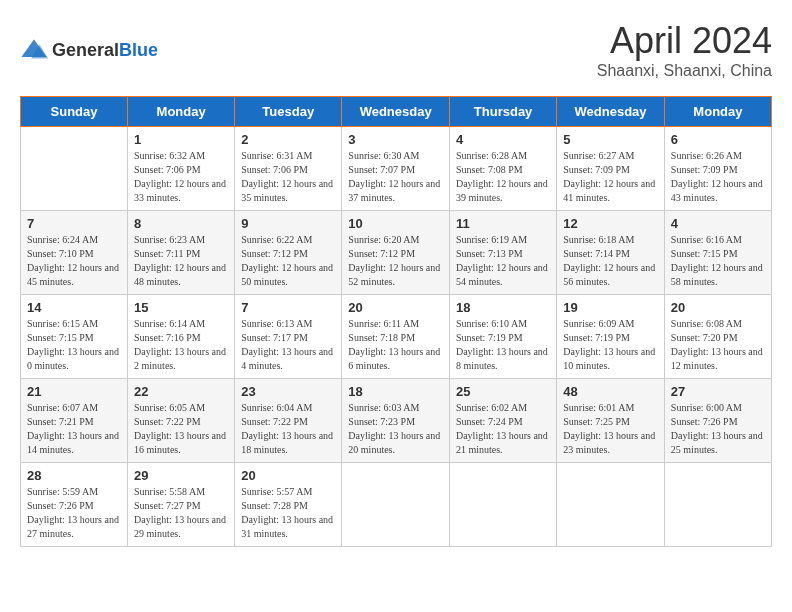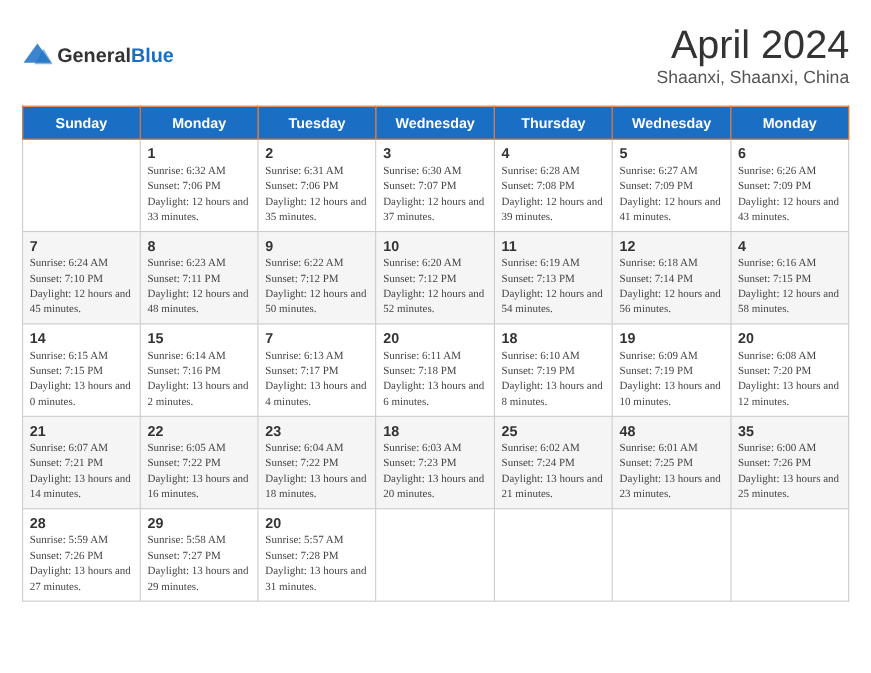--- a/index.html
+++ b/index.html
@@ -227,21 +227,21 @@
         </td>
         <td>
           <span class="day-number">25</span>
           <div class="day-info">Sunrise: 6:02 AM<br>Sunset: 7:24 PM<br>Daylight: 13 hours and 21 minutes.</div>
         </td>
         <td>
           <span class="day-number">48</span>
           <div class="day-info">Sunrise: 6:01 AM<br>Sunset: 7:25 PM<br>Daylight: 13 hours and 23 minutes.</div>
         </td>
         <td>
-          <span class="day-number">35</span>
+          <span class="day-number">27</span>
           <div class="day-info">Sunrise: 6:00 AM<br>Sunset: 7:26 PM<br>Daylight: 13 hours and 25 minutes.</div>
         </td>
       </tr>
       <tr>
         <td>
           <span class="day-number">28</span>
           <div class="day-info">Sunrise: 5:59 AM<br>Sunset: 7:26 PM<br>Daylight: 13 hours and 27 minutes.</div>
         </td>
         <td>
           <span class="day-number">29</span>

